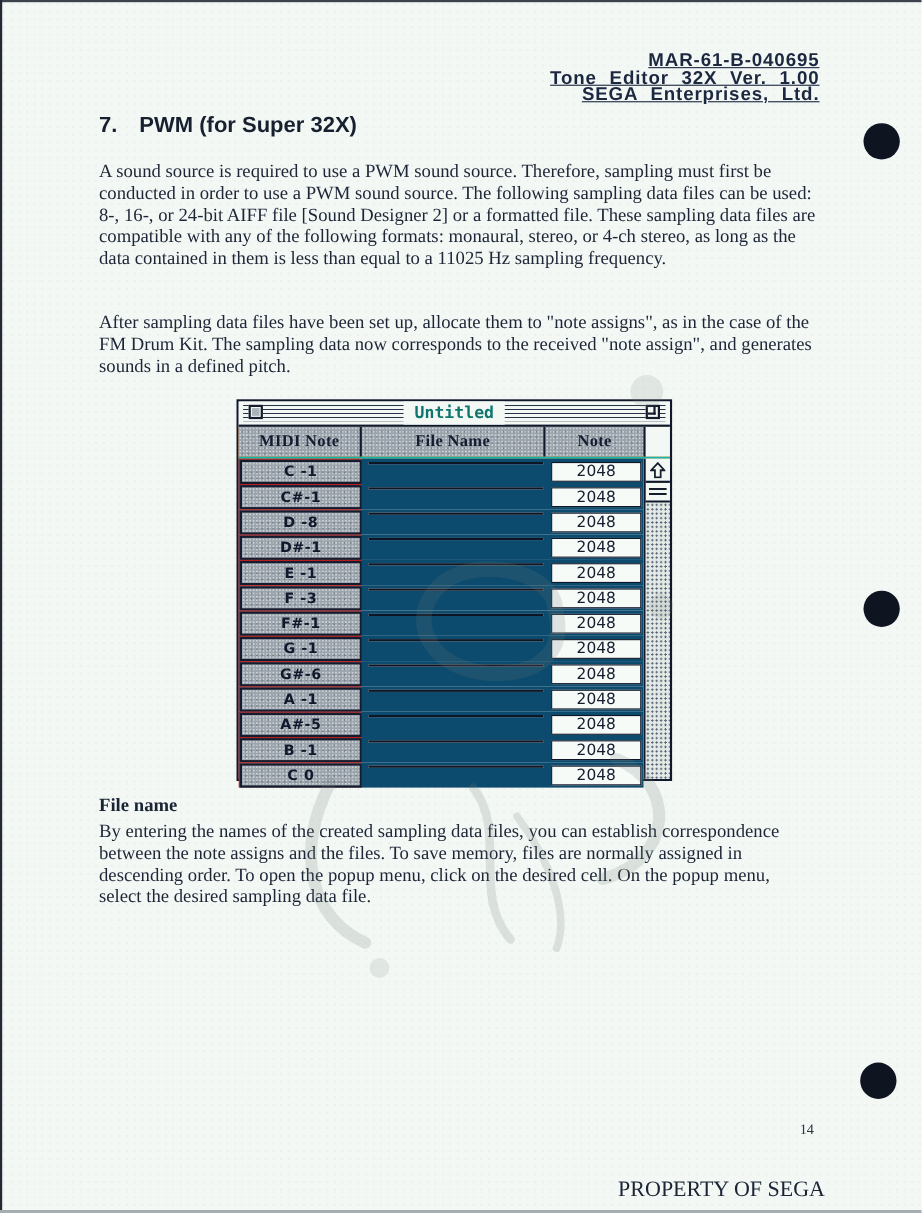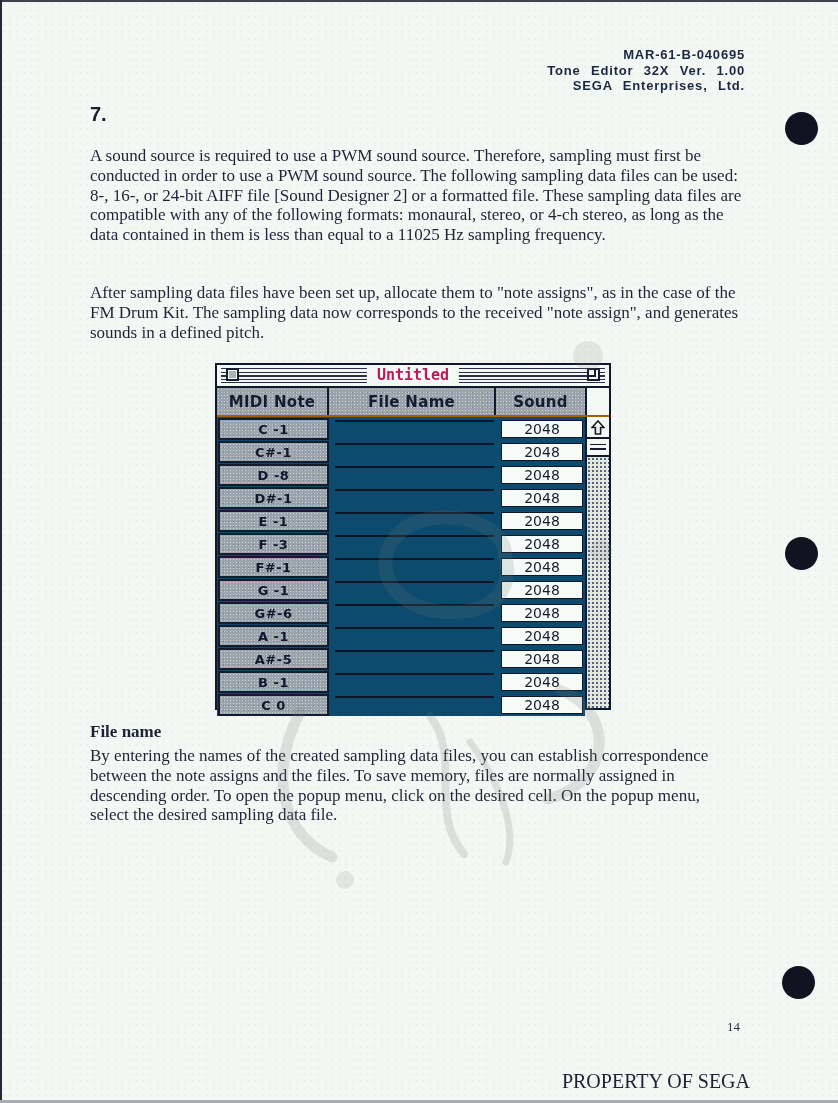--- a/index.html
+++ b/index.html
@@ -14,21 +14,21 @@
   .edge-left{position:absolute;left:0;top:0;width:2px;height:100%;background:#232a33;}
   .edge-bottom{position:absolute;left:0;bottom:0;width:100%;height:3px;background:#a7aeb2;}
   .punch-dot{position:absolute;width:33px;height:33px;border-radius:50%;background:#0e1420;}
   .dot-1{left:785px;top:112px;}
   .dot-2{left:785px;top:537px;}
   .dot-3{left:782px;top:966px;}
 
   .doc-header{
     position:absolute;top:47px;right:93px;text-align:right;
     font-family:"Liberation Sans", sans-serif;font-weight:bold;
-    font-size:13px;line-height:15.5px;letter-spacing:0.8px;word-spacing:6px;color:#1c2740;
+    font-size:17px;line-height:15.5px;letter-spacing:0.8px;word-spacing:6px;color:#1c2740;text-decoration:underline;
   }
   .section-heading{
     position:absolute;left:90px;top:103px;display:flex;gap:20px;
     font-family:"Liberation Sans", sans-serif;font-weight:bold;font-size:20px;color:#17202e;
   }
   .para{position:absolute;left:90px;width:658px;font-size:17px;line-height:19.8px;color:#1d2536;}
   .para-1{top:146px;}
   .para-2{top:283px;}
   .fn-heading{position:absolute;left:90px;top:722px;font-size:17px;font-weight:bold;color:#1b2434;}
   .fn-para{top:746px;width:645px;}
@@ -40,52 +40,52 @@
   .mac-window{
     position:absolute;left:215px;top:363px;width:396px;height:347px;
     box-sizing:border-box;border:2px solid #10182b;background:#f4f8f5;
     font-family:"DejaVu Sans", sans-serif;z-index:2;
   }
   .title-bar{position:relative;height:21px;border-bottom:2px solid #10182b;background:#f4f8f5;}
   .title-stripes{position:absolute;inset:3px 4px;background:repeating-linear-gradient(180deg,#273148 0 1.5px,transparent 1.5px 3.6px);}
   .window-title{
     position:absolute;left:50%;top:0;transform:translateX(-50%);
     background:#f4f8f5;padding:0 10px;
-    font-family:"DejaVu Sans Mono", monospace;font-weight:bold;font-size:15px;line-height:21px;color:#be185d;
+    font-family:"DejaVu Sans Mono", monospace;font-weight:bold;font-size:15px;line-height:21px;color:#0f766e;
   }
   .close-box,.zoom-box{
     position:absolute;top:3px;width:13px;height:13px;box-sizing:border-box;
     border:2px solid #141c2e;background:#f4f8f5;
   }
   .close-box{left:9px;}
   .zoom-box{right:9px;}
   .close-inner{position:absolute;inset:1px;background:#aab2ba;}
   .zoom-inner{position:absolute;left:0;top:0;width:5px;height:5px;border:2px solid #141c2e;border-left:none;border-top:none;}
 
   .gray-pat{
     background-color:#9ba3ad;
     background-image:radial-gradient(rgba(244,248,245,0.55) 28%, transparent 32%),
                      radial-gradient(rgba(20,28,46,0.28) 24%, transparent 28%);
     background-size:3px 3px,5px 5px;background-position:0 0,1px 2px;
   }
-  .header-row{display:flex;height:27px;border-bottom:2px solid #a16207;background:#f97316;}
+  .header-row{display:flex;height:27px;border-bottom:2px solid #14b8a6;background:#f97316;font-family:Liberation Serif, serif;}
   .header-cell{
     box-sizing:border-box;border-right:2px solid #10182b;
     display:flex;align-items:center;justify-content:center;
     font-weight:bold;font-size:15px;letter-spacing:0.3px;color:#141d30;
   }
   .hc-note{width:112px;}
   .hc-file{flex:1;}
   .hc-pitch{width:91px;}
   .hc-spacer{width:22px;background:#f4f8f5;}
 
   .window-body{display:flex;height:291px;}
   .rows{flex:1;display:flex;flex-direction:column;}
   .row{flex:1;display:flex;}
-  .row-left{width:112px;box-sizing:border-box;background:#0c4a6e;padding:1px 0 0 1px;}
+  .row-left{width:112px;box-sizing:border-box;background:#b91c1c;padding:1px 0 0 1px;}
   .note-cell{
     height:100%;box-sizing:border-box;border:2px solid #141c2e;
     display:flex;align-items:center;justify-content:center;
     font-weight:bold;font-size:13px;letter-spacing:0.5px;color:#10182b;
   }
   .row-right{flex:1;display:flex;align-items:flex-start;background:#0c4a6e;padding:2.5px 2px 2.5px 6px;gap:7px;}
   .file-field{
     flex:1;box-sizing:border-box;border:1px solid #0e1526;
     background-color:#e9efec;
     background-image:radial-gradient(rgba(120,135,150,0.25) 20%, transparent 24%);
@@ -116,41 +116,42 @@
   <div class="punch-dot dot-3"></div>
 
   <div class="doc-header">
     <div>MAR-61-B-040695</div>
     <div>Tone Editor 32X Ver. 1.00</div>
     <div>SEGA Enterprises, Ltd.</div>
   </div>
 
   <div class="section-heading">
     <span>7.</span>
+    <span>PWM (for Super 32X)</span>
   </div>
 
   <div class="para para-1">A sound source is required to use a PWM sound source.  Therefore, sampling must first be conducted in order to use a PWM sound source.  The following sampling data files can be used:  8-, 16-, or 24-bit AIFF file [Sound Designer 2] or a formatted file.  These sampling data files are compatible with any of the following formats: monaural, stereo, or 4-ch stereo, as long as the data contained in them is less than equal to a 11025 Hz sampling frequency.</div>
   <div class="para para-2">After sampling data files have been set up, allocate them to "note assigns", as in the case of the FM Drum Kit.  The sampling data now corresponds to the received "note assign", and generates sounds in a defined pitch.</div>
 
   <div class="mac-window">
     <div class="title-bar">
       <div class="title-stripes"></div>
       <div class="close-box">
         <span class="close-inner"></span>
       </div>
       <div class="window-title">Untitled</div>
       <div class="zoom-box">
         <span class="zoom-inner"></span>
       </div>
     </div>
 
     <div class="header-row">
       <div class="header-cell hc-note gray-pat">MIDI Note</div>
       <div class="header-cell hc-file gray-pat">File Name</div>
-      <div class="header-cell hc-pitch gray-pat">Sound</div>
+      <div class="header-cell hc-pitch gray-pat">Note</div>
       <div class="hc-spacer"></div>
     </div>
 
     <div class="window-body">
       <div class="rows">
   <div class="row">
     <div class="row-left">
       <div class="note-cell gray-pat">C -1</div>
     </div>
     <div class="row-right">

